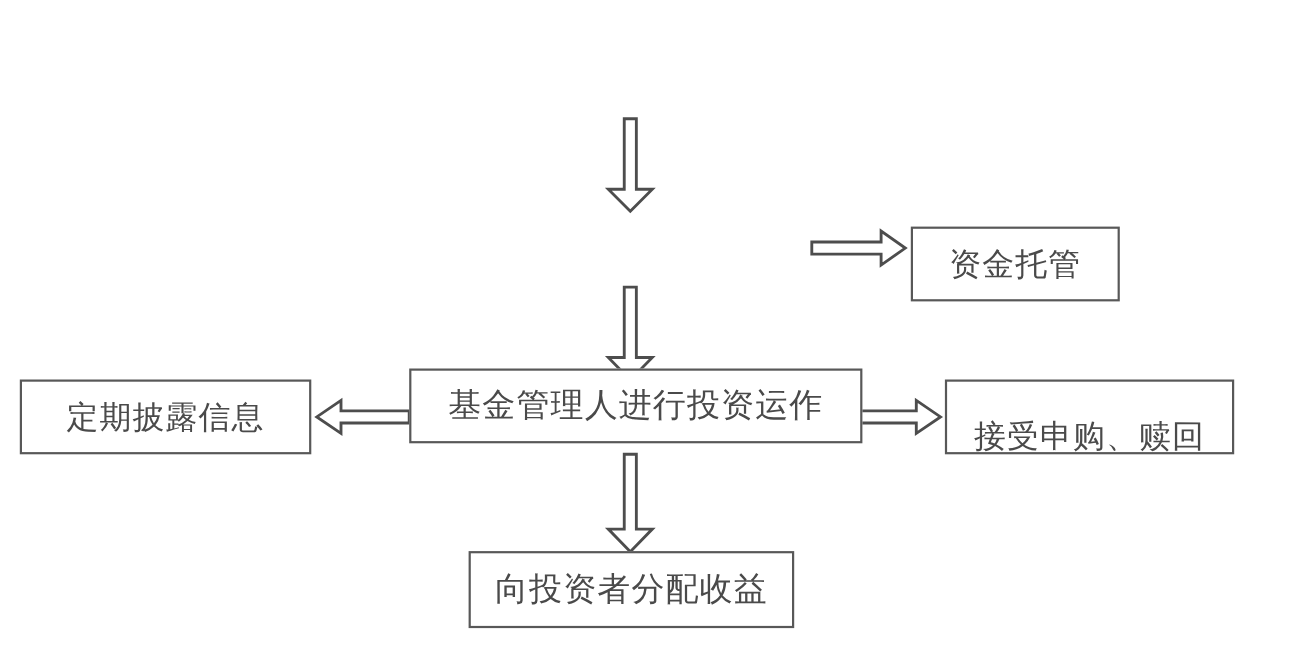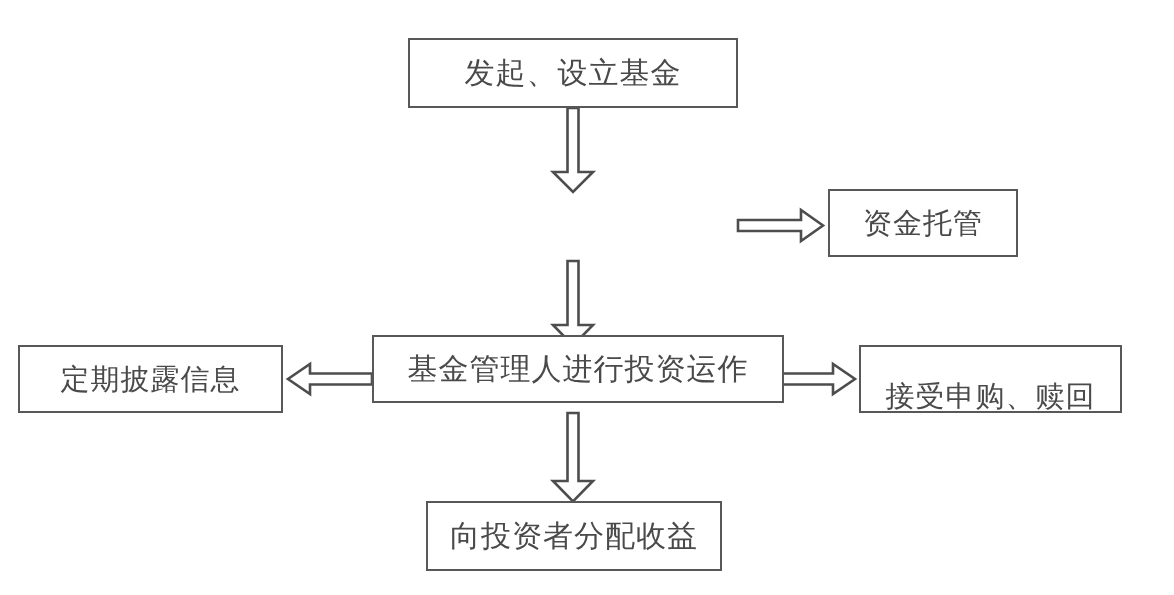--- a/index.html
+++ b/index.html
@@ -40,21 +40,21 @@
     font-size: 30px;
     line-height: 1;
     color: #4a4a4a;
     letter-spacing: 1px;
     white-space: nowrap;
     user-select: none;
   }
   
   #node-initiate      { left: 408px; top: 38px;  width: 330px; height: 70px; }
   #node-sell          { left: 400px; top: 191px; width: 338px; height: 70px; }
-  #node-custody       { left: 828px; top: 189px; width: 190px; height: 68px; }
+  #node-custody       { left: 828px; top: 206px; width: 190px; height: 68px; }
   #node-operate       { left: 372px; top: 335px; width: 412px; height: 68px; }
   #node-disclose      { left: 18px;  top: 345px; width: 265px; height: 68px; }
   #node-subscribe     { left: 859px; top: 345px; width: 263px; height: 68px; align-items: flex-end; }
   #node-distribute    { left: 426px; top: 501px; width: 296px; height: 70px; }
 
   #node-custody .node-label,
   #node-disclose .node-label,
   #node-subscribe .node-label { font-size: 29px; }
 </style>
 </head>
@@ -70,23 +70,20 @@
 
     <polygon points="567.5,261 578.5,261 578.5,325 593,325 573,345.5 553,325 567.5,325" fill="#ffffff" stroke="#4d4d4d" stroke-width="2.6" stroke-linejoin="miter"></polygon>
 
     <polygon points="372,373.5 372,384.5 310,384.5 310,394 288,379 310,364 310,373.5" fill="#ffffff" stroke="#4d4d4d" stroke-width="2.6" stroke-linejoin="miter"></polygon>
 
     <polygon points="774,373.5 833,373.5 833,364 855,379 833,394 833,384.5 774,384.5" fill="#ffffff" stroke="#4d4d4d" stroke-width="2.6" stroke-linejoin="miter"></polygon>
 
     <polygon points="567.5,413 578.5,413 578.5,481 593,481 573,501.5 553,481 567.5,481" fill="#ffffff" stroke="#4d4d4d" stroke-width="2.6" stroke-linejoin="miter"></polygon>
   </svg>
 
-  <div class="node-box" id="node-initiate">
-    <span class="node-label">发起、设立基金</span>
-  </div>
 
 
   <div class="node-box" id="node-custody">
     <span class="node-label">资金托管</span>
   </div>
 
   <div class="node-box" id="node-operate">
     <span class="node-label">基金管理人进行投资运作</span>
   </div>
 

